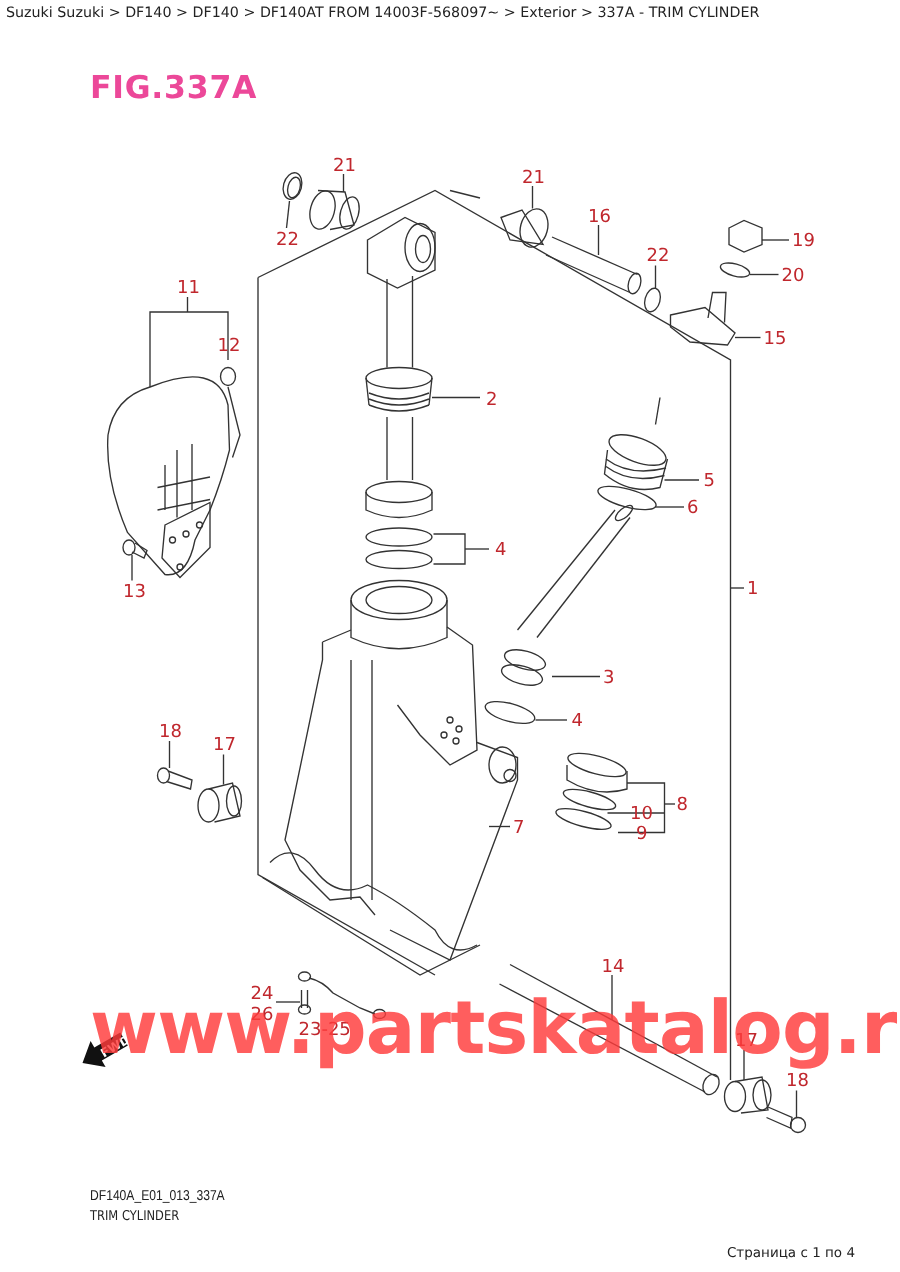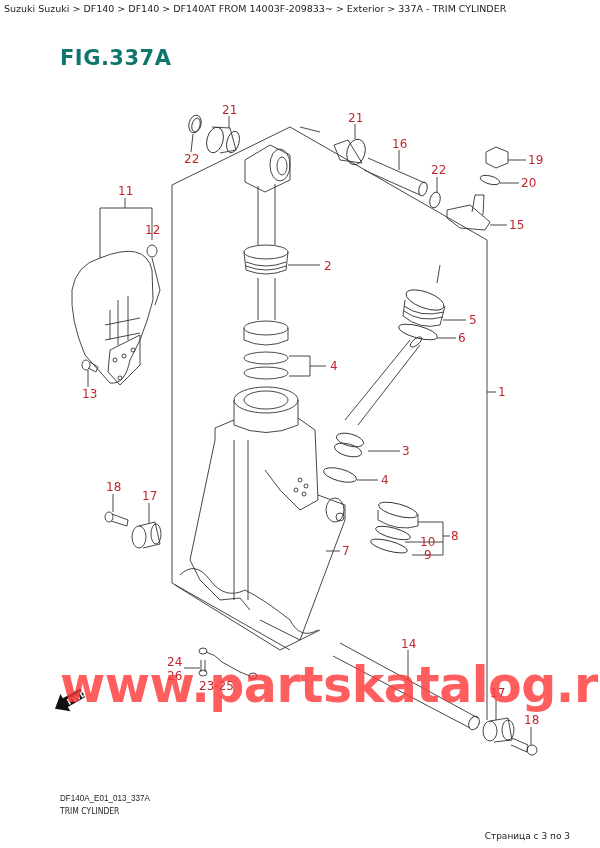--- a/index.html
+++ b/index.html
@@ -1,36 +1,36 @@
 <!DOCTYPE html>
 <html><head>
 <meta charset="utf-8">
 <style>
   html, body { margin:0; padding:0; background:#fff; }
   body { width:600px; height:848px; position:relative; overflow:hidden; font-family:"DejaVu Sans", sans-serif; }
   .breadcrumb { position:absolute; left:4px; top:3px; font-size:9.5px; color:#222; white-space:nowrap; }
   .breadcrumb span { color:#222; }
-  .fig-title { position:absolute; left:60px; top:46px; font-size:21px; font-weight:bold; color:#0f766e; letter-spacing:0.5px; }
+  .fig-title { position:absolute; left:60px; top:46px; font-size:21px; font-weight:bold; color:#ec4899; letter-spacing:0.5px; }
   .diagram { position:absolute; left:0; top:0; width:600px; height:848px; }
   .callout { font-family:"DejaVu Sans", sans-serif; font-size:12px; fill:#c0272d; }
   .part { fill:none; stroke:#333; stroke-width:0.9; }
   .lead { fill:none; stroke:#333; stroke-width:0.9; }
   .fig-code { position:absolute; left:60px; top:792px; font-family:"Liberation Sans Narrow","Liberation Sans", sans-serif; font-size:9.5px; color:#222; transform:scaleX(0.85); transform-origin:left; }
   .fig-name { position:absolute; left:60px; top:806px; font-size:9px; color:#222; transform:scaleX(0.85); transform-origin:left; }
   .pager { position:absolute; right:30px; top:831px; font-size:9px; color:#222; }
   .watermark { position:absolute; left:60px; top:657px; font-family:"DejaVu Sans", sans-serif; font-weight:bold; font-size:49px; color:#ff3b3b; opacity:0.82; letter-spacing:-0.5px; white-space:nowrap; pointer-events:none; }
 </style>
 </head>
 <body>
 
 <div class="breadcrumb">
   <span>Suzuki Suzuki</span> &gt;
   <span>DF140</span> &gt;
   <span>DF140</span> &gt;
-  <span>DF140AT FROM 14003F-209833~</span> &gt;
+  <span>DF140AT FROM 14003F-568097~</span> &gt;
   <span>Exterior</span> &gt;
   <span>337A - TRIM CYLINDER</span>
 </div>
 
 <div class="fig-title">FIG.337A</div>
 
 <svg class="diagram" viewBox="0 0 600 848" xmlns="http://www.w3.org/2000/svg">
 
   <g>
     <polyline class="part" points="172,185 290,127 487,240 487,720"></polyline>
@@ -259,13 +259,13 @@
     <text class="callout" x="199" y="690">23-25</text>
     <text class="callout" x="167" y="666">24</text>
     <text class="callout" x="167" y="680">26</text>
   </g>
 </svg>
 
 <div class="watermark">www.partskatalog.ru</div>
 
 <div class="fig-code">DF140A_E01_013_337A</div>
 <div class="fig-name">TRIM CYLINDER</div>
-<div class="pager">Страница с 3 по 3</div>
+<div class="pager">Страница с 1 по 4</div>
 
 </body></html>

